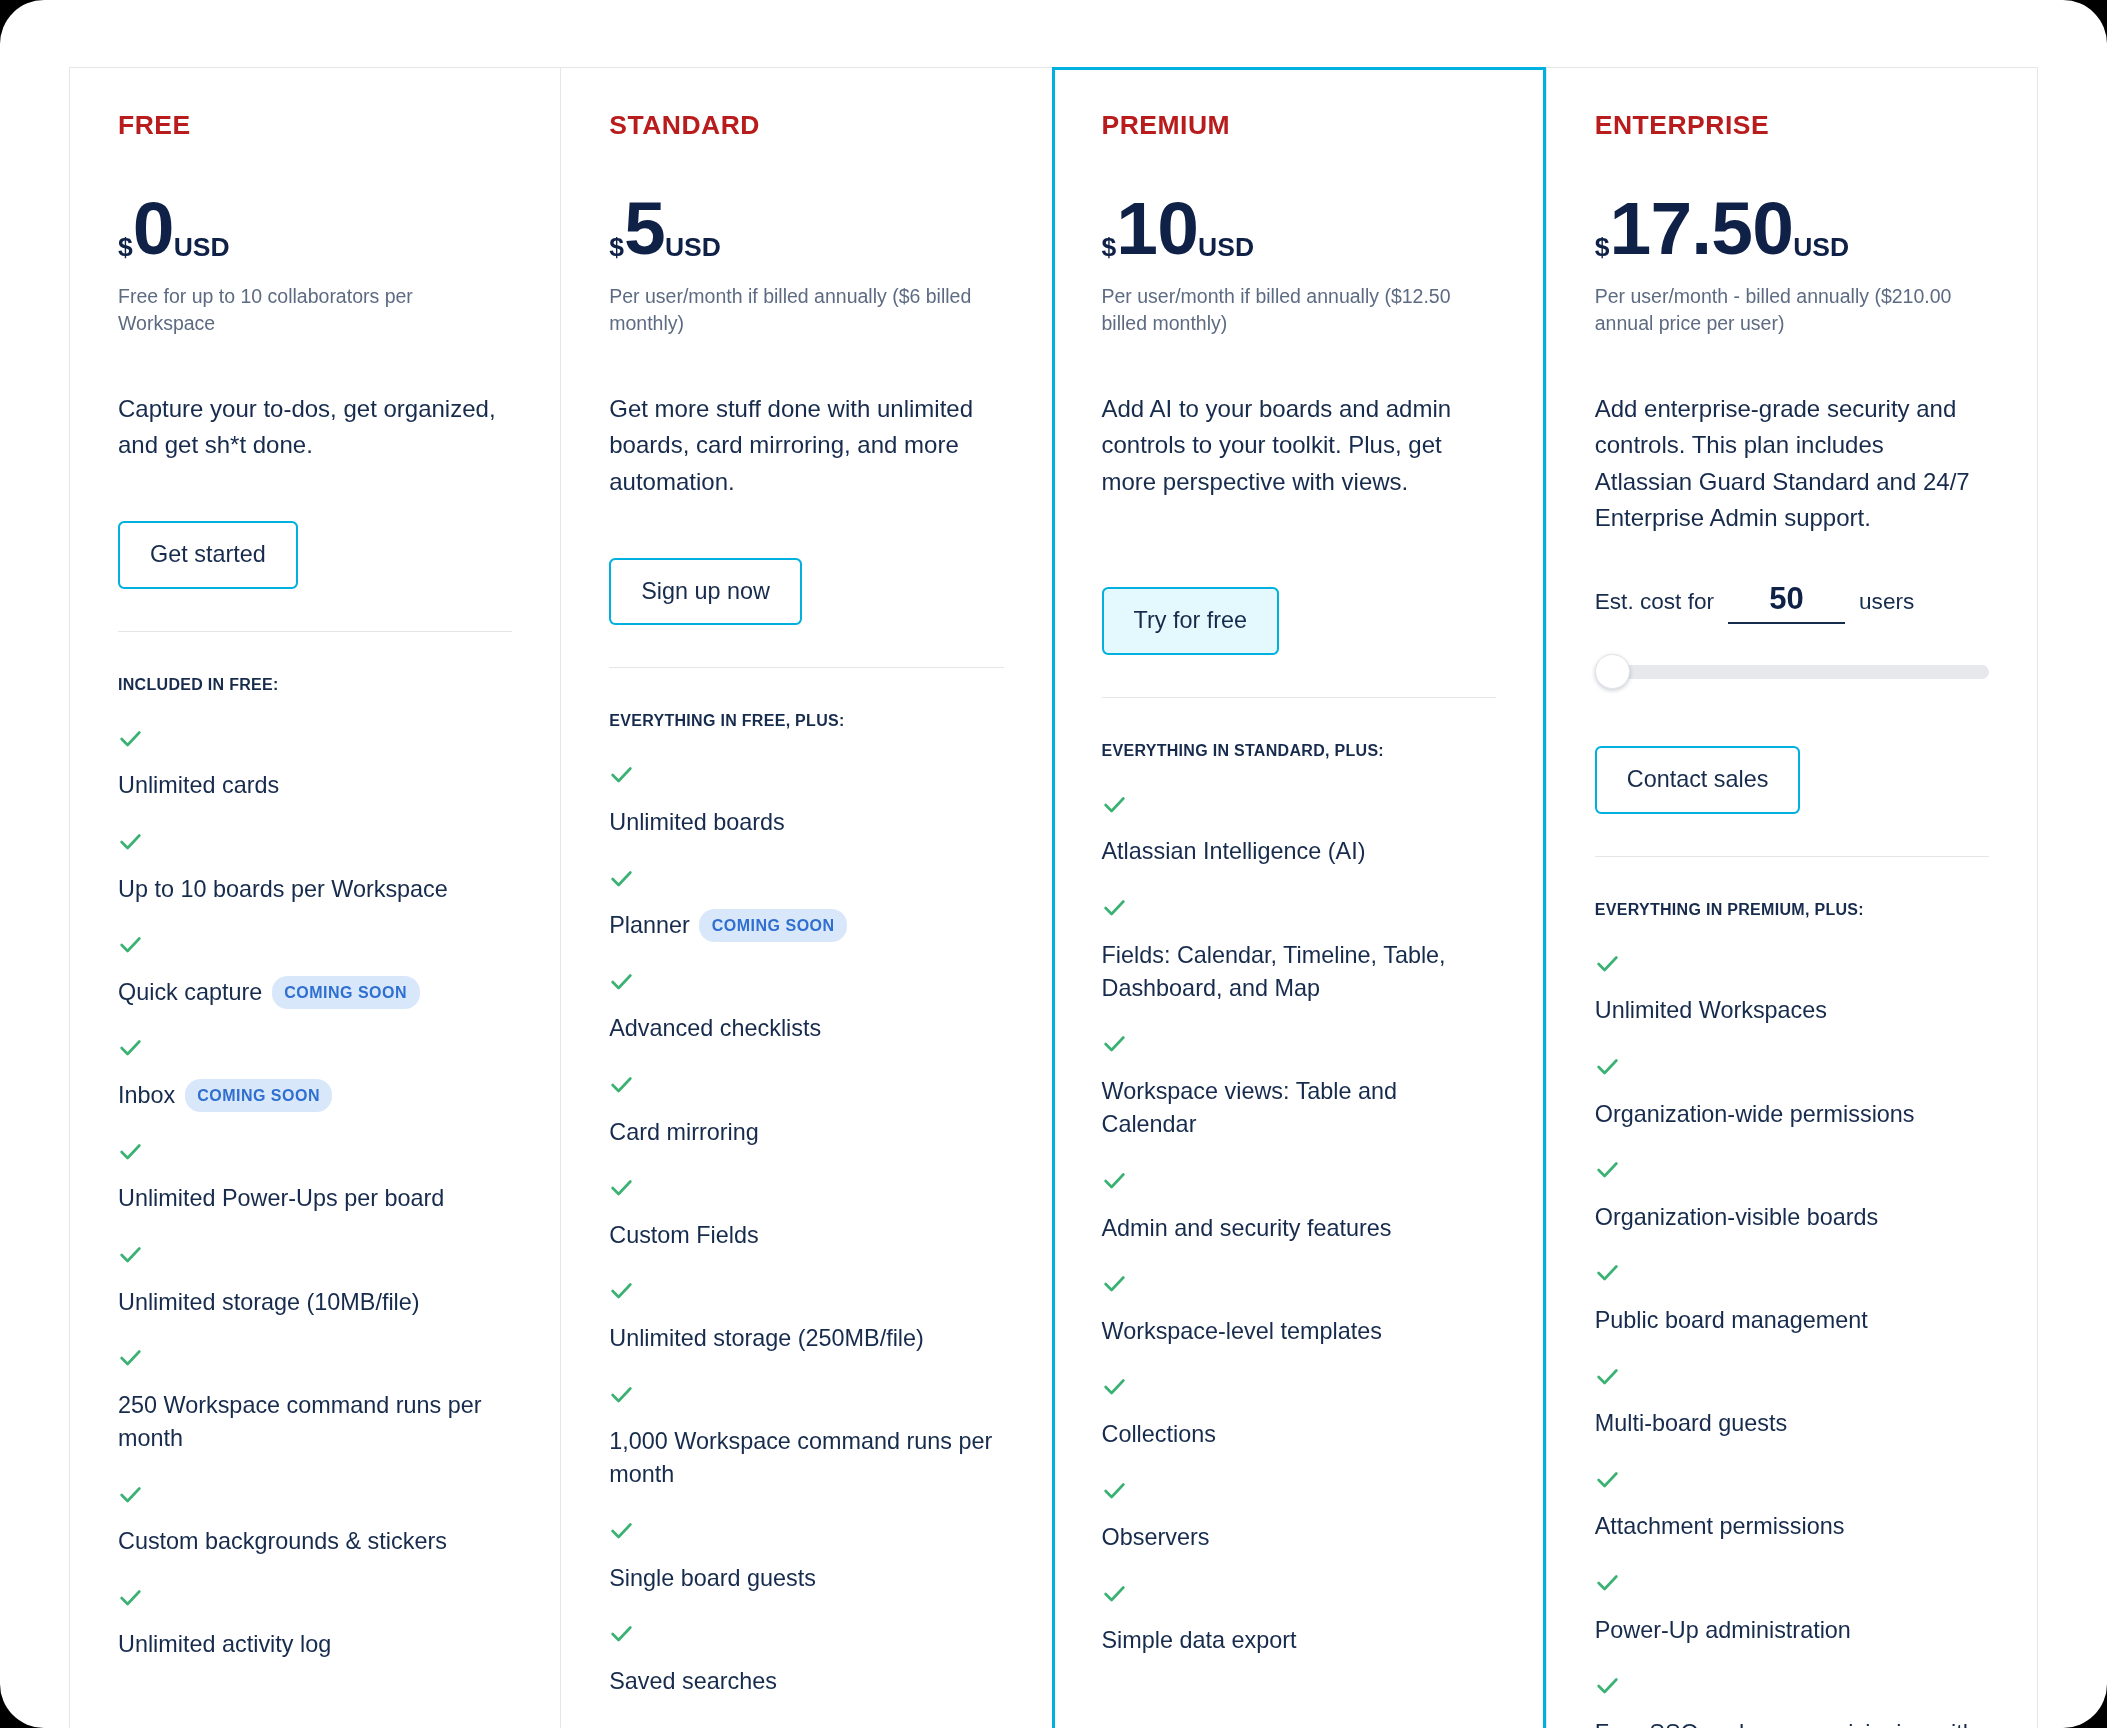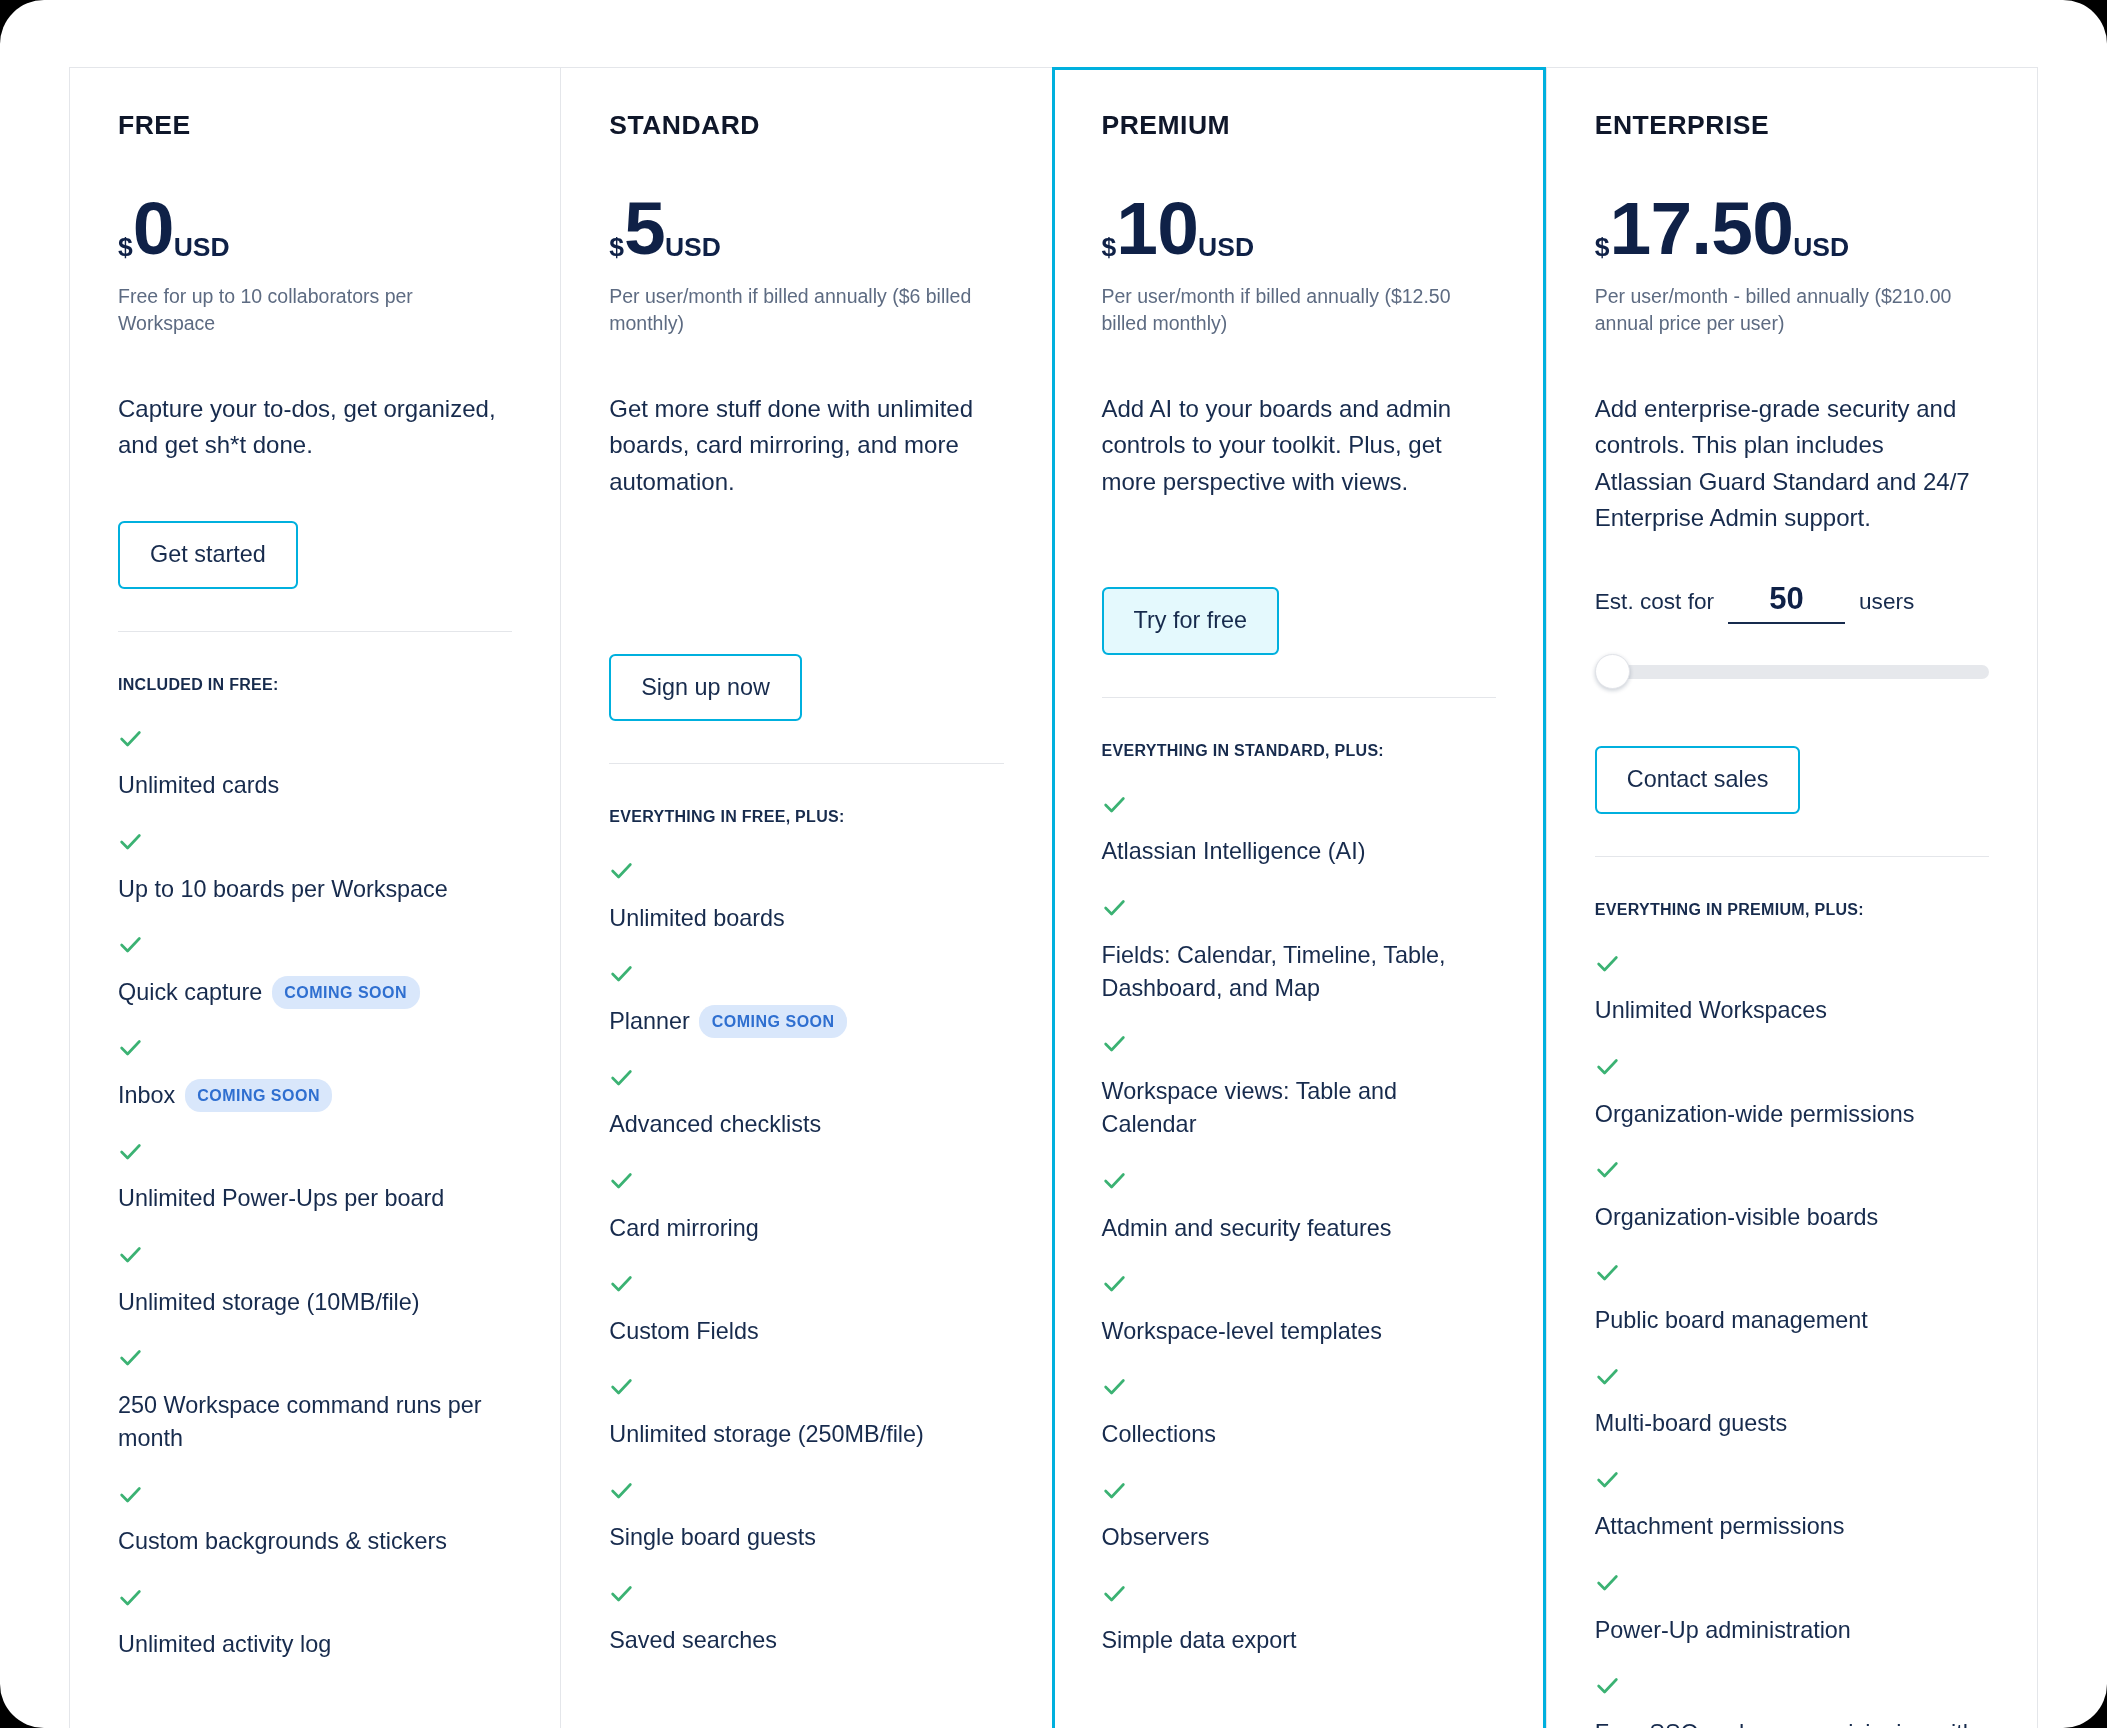--- a/index.html
+++ b/index.html
@@ -45,21 +45,21 @@
   .plan.featured {
     border: 3.1px solid #00b0de;
     border-bottom: none;
     padding: 42px 47px 0 47px;
     z-index: 5;
   }
   .plan-name {
     font-size: 26.5px;
     font-weight: 700;
     letter-spacing: 0.5px;
-    color: #0f172a;
+    color: #b91c1c;
     margin: 0 0 52px 0;
     line-height: 1;
   }
   .price-row {
     display: flex;
     align-items: baseline;
     color: #0f2147;
     line-height: 1;
     margin-bottom: 17px;
   }
@@ -329,20 +329,26 @@
             <svg viewBox="0 0 24 24" class="check">
               <path d="M3.5 12.5 L9.2 18.2 L20.5 6.2" fill="none" stroke="#3bb273" stroke-width="2.6" stroke-linecap="round" stroke-linejoin="round"></path>
             </svg>
             <span class="feature-text"><span>Custom Fields</span></span>
           </li>
           <li class="feature">
             <svg viewBox="0 0 24 24" class="check">
               <path d="M3.5 12.5 L9.2 18.2 L20.5 6.2" fill="none" stroke="#3bb273" stroke-width="2.6" stroke-linecap="round" stroke-linejoin="round"></path>
             </svg>
             <span class="feature-text"><span>Unlimited storage (250MB/file)</span></span>
+          </li>
+          <li class="feature">
+            <svg viewBox="0 0 24 24" class="check">
+              <path d="M3.5 12.5 L9.2 18.2 L20.5 6.2" fill="none" stroke="#3bb273" stroke-width="2.6" stroke-linecap="round" stroke-linejoin="round"></path>
+            </svg>
+            <span class="feature-text"><span>1,000 Workspace command runs per month</span></span>
           </li>
           <li class="feature">
             <svg viewBox="0 0 24 24" class="check">
               <path d="M3.5 12.5 L9.2 18.2 L20.5 6.2" fill="none" stroke="#3bb273" stroke-width="2.6" stroke-linecap="round" stroke-linejoin="round"></path>
             </svg>
             <span class="feature-text"><span>Single board guests</span></span>
           </li>
           <li class="feature">
             <svg viewBox="0 0 24 24" class="check">
               <path d="M3.5 12.5 L9.2 18.2 L20.5 6.2" fill="none" stroke="#3bb273" stroke-width="2.6" stroke-linecap="round" stroke-linejoin="round"></path>

